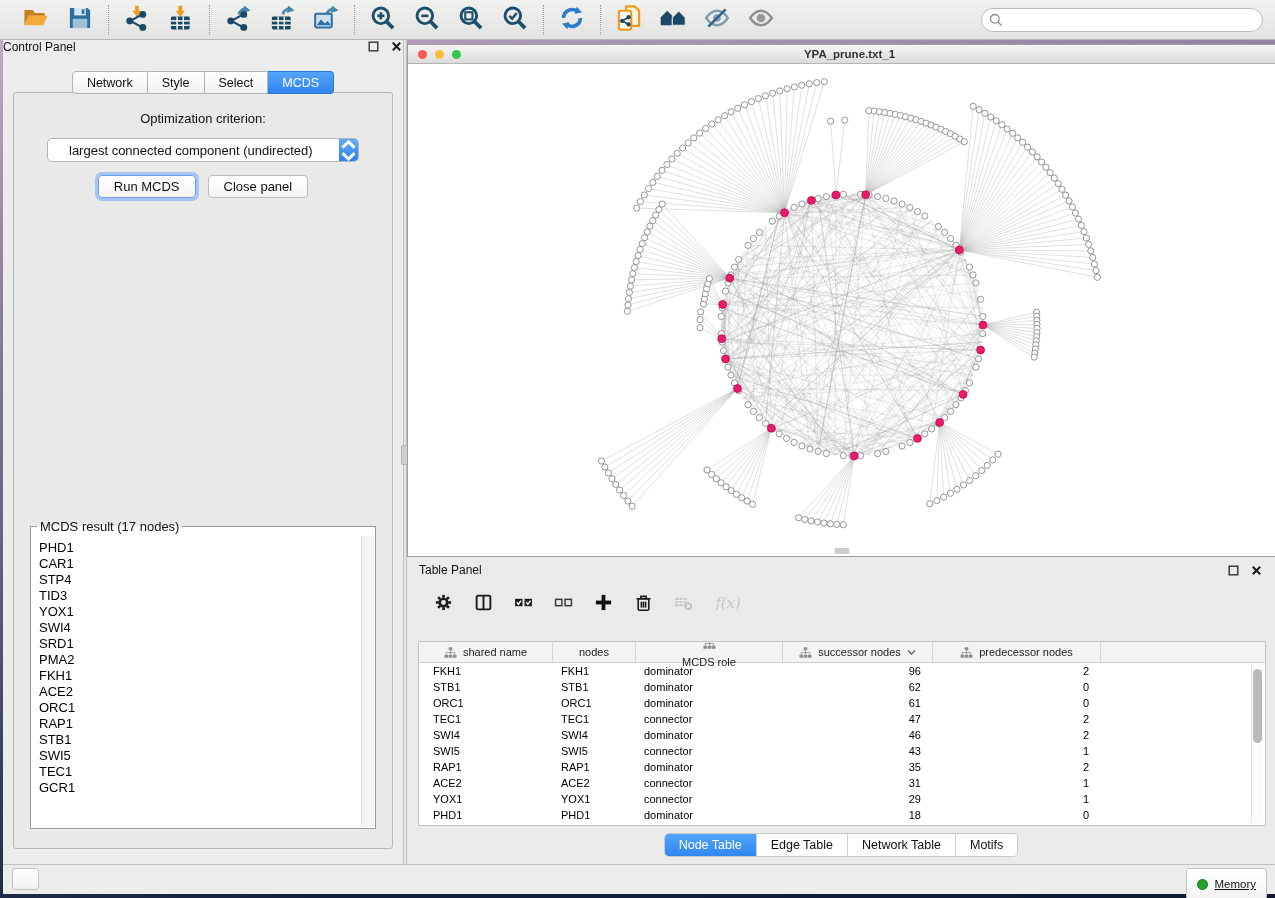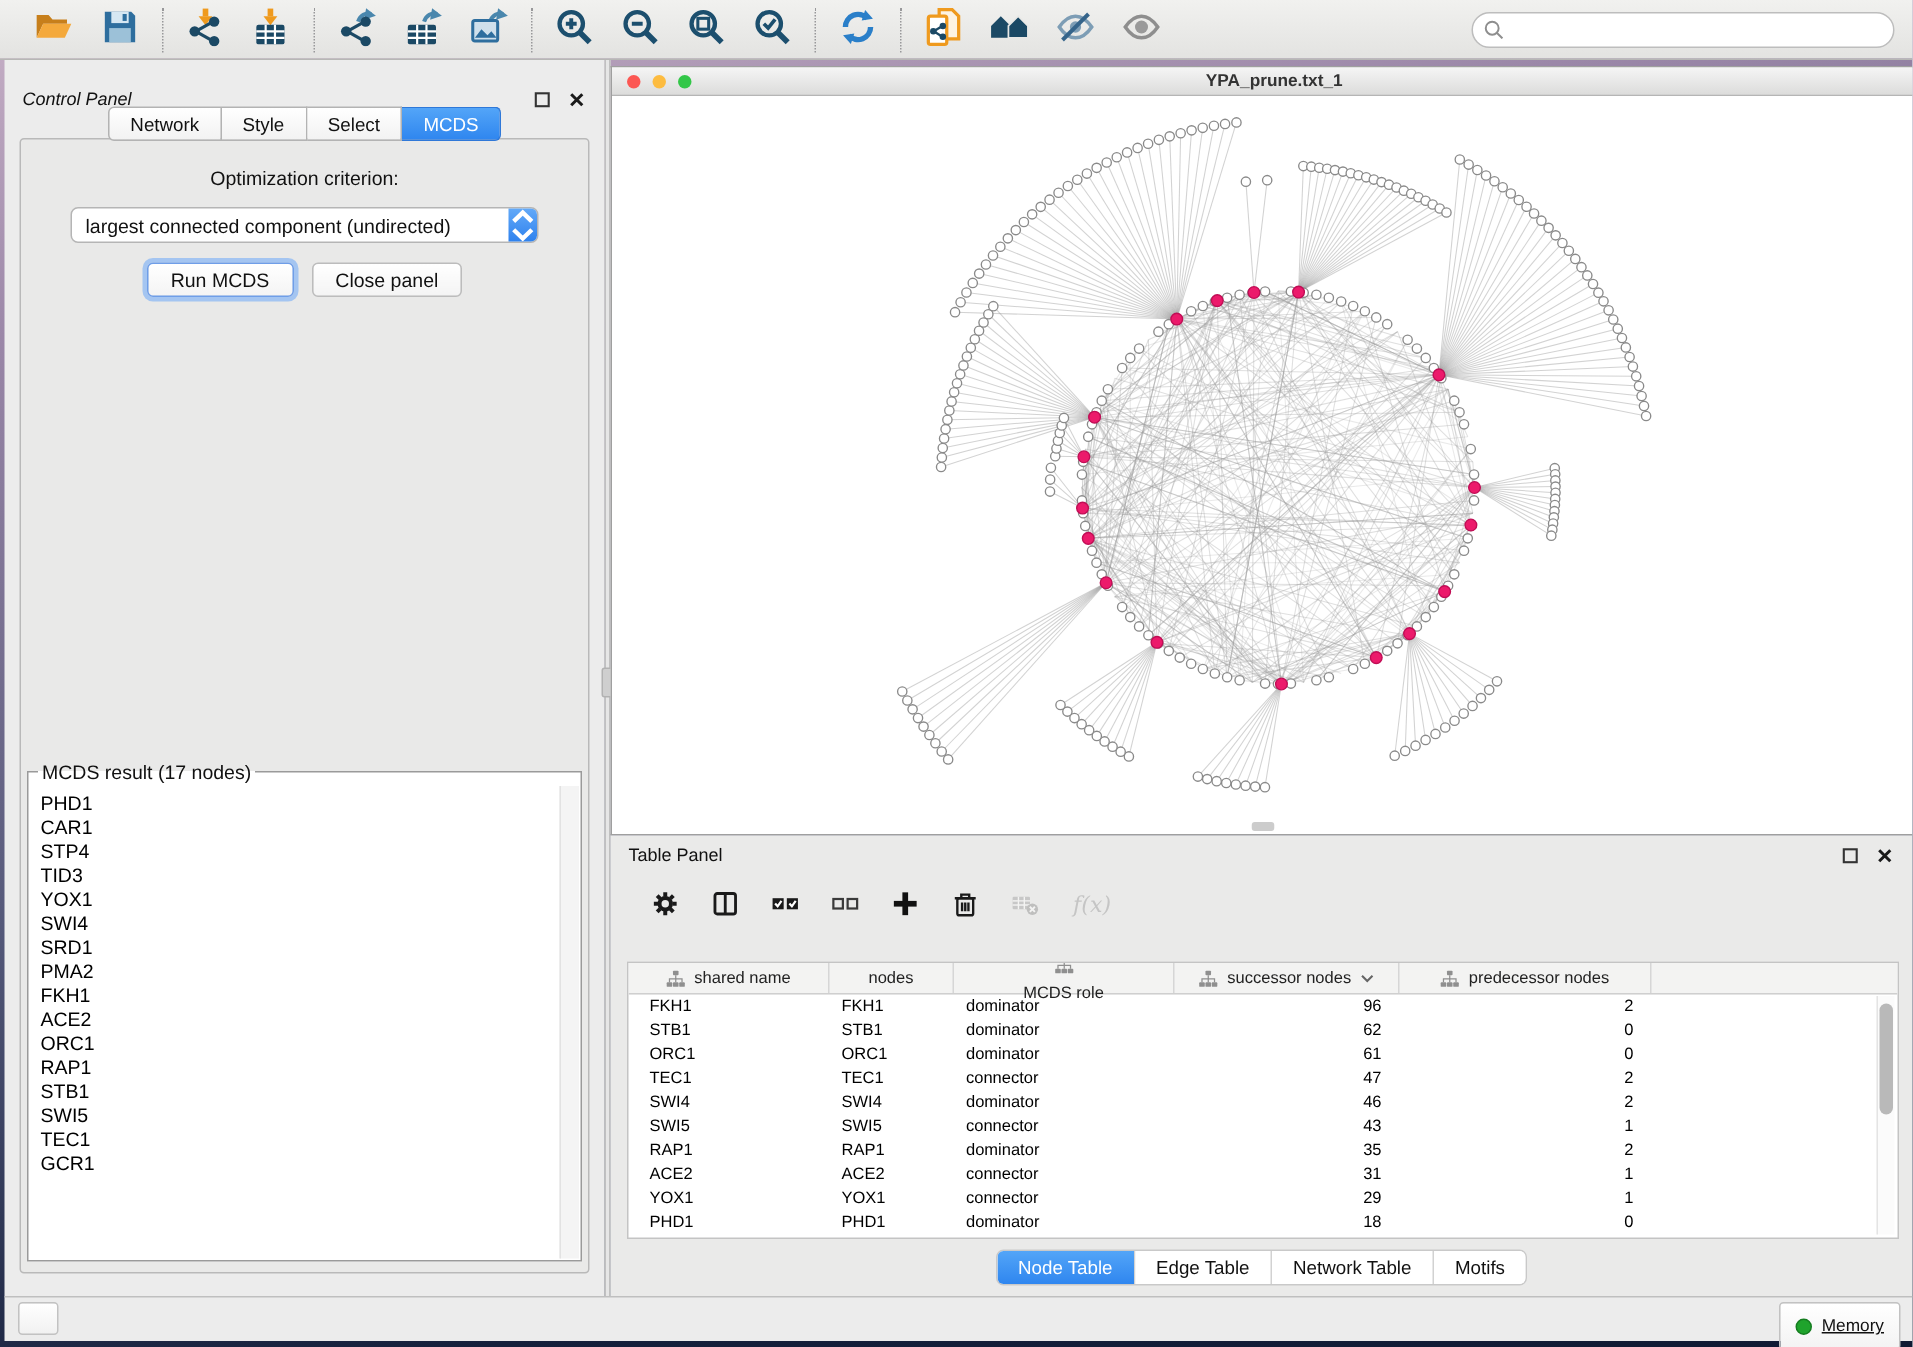--- a/index.html
+++ b/index.html
@@ -22,43 +22,43 @@
   .tb-group{display:flex;align-items:center;gap:14px;padding:0 13px;}
   .tb-sep{width:0;height:30px;border-left:1px dotted #98989a;}
   .tb-btn{background:none;border:none;padding:2px;cursor:default;}
   .search-wrap{margin-left:auto;margin-right:4px;position:relative;}
   .search-input{width:282px;height:24px;border:1px solid #bdbdbd;border-radius:13px;
     background:#fff;padding:0 8px 0 28px;font-size:12px;box-sizing:border-box;outline:none;}
   .search-ic{position:absolute;left:8px;top:5px;}
 
   
   .control-panel{position:absolute;left:3px;top:40px;width:400px;bottom:34px;background:#ececec;}
-  .cp-header{height:33px;display:flex;align-items:flex-end;padding:0 12px;font-style:italic;}
+  .cp-header{height:33px;display:flex;align-items:flex-start;padding:0 0;}
   .cp-title{font-size:12px;color:#111;}
   .win-btns{margin-left:auto;display:flex;gap:10px;align-items:center;}
   .win-btn{background:none;border:none;padding:1px;}
   .cp-tabs{position:absolute;left:0;right:0;top:31px;display:flex;justify-content:center;z-index:2;}
   .cp-tab{height:21px;padding:0 14px;font-size:12.5px;display:flex;align-items:center;
     background:linear-gradient(#ffffff,#f2f2f2);border:1px solid #b3b3b3;border-left:none;color:#111;}
   .cp-tab:first-child{border-left:1px solid #b3b3b3;border-radius:4px 0 0 4px;}
   .cp-tab:last-child{border-radius:0 4px 4px 0;}
   .cp-tab.active{background:linear-gradient(#53a5f8,#2f86ef);color:#fff;border-color:#2f78d8;}
   .cp-body{position:absolute;left:10px;right:10px;top:52px;bottom:15px;
     border:1px solid #b9b9b9;border-radius:3px;background:#e9e9e8;}
   .opt-label{margin-top:18px;text-align:center;font-size:13px;color:#111;}
   .dropdown{position:relative;margin:12px auto 0;width:312px;height:24px;background:#fff;
     border:1px solid #b5b5b5;border-radius:5px;box-sizing:border-box;display:flex;align-items:center;}
-  .dropdown-value{font-size:13px;color:#111;padding-left:9px;flex:1;white-space:nowrap;overflow:hidden;}
+  .dropdown-value{font-size:13px;color:#111;padding-left:21px;flex:1;white-space:nowrap;overflow:hidden;}
   .dropdown-stepper{width:19px;height:22px;border-radius:0 4px 4px 0;
     background:linear-gradient(#62a9f8,#2f82ee);display:flex;align-items:center;justify-content:center;}
   .btn-row{display:flex;justify-content:center;gap:12px;margin-top:13px;}
   .push-btn{height:23px;padding:0 15px;font-size:13px;color:#111;background:linear-gradient(#ffffff,#f4f4f4);
     border:1px solid #bcbcbc;border-radius:4px;font-family:"Liberation Sans",sans-serif;}
   .push-btn.focused{border-color:#6f9ee8;box-shadow:0 0 0 3px rgba(108,168,248,.55);}
-  .mcds-fieldset{position:absolute;left:4px;right:4px;top:414px;bottom:7px;margin:0;
+  .mcds-fieldset{position:absolute;left:4px;right:4px;top:414px;bottom:7px;margin:12px;
     border:1px solid #9a9a9a;background:#fff;padding:0;}
   .mcds-fieldset legend{font-size:13px;color:#111;padding:0 3px;margin-left:6px;background:transparent;}
   .mcds-list{position:absolute;left:1px;right:13px;top:2px;bottom:1px;overflow:hidden;
     padding:4px 0 0 7px;}
   .mcds-item{font-size:13px;line-height:16px;color:#000;}
   .mcds-scroll{position:absolute;right:1px;top:2px;bottom:1px;width:12px;background:#f4f4f4;border-left:1px solid #e2e2e2;}
 
   
   .v-split{position:absolute;left:403px;top:40px;width:4px;bottom:34px;background:#e6e6e6;
     border-left:1px solid #c0c0c0;border-right:1px solid #c0c0c0;box-sizing:border-box;}

